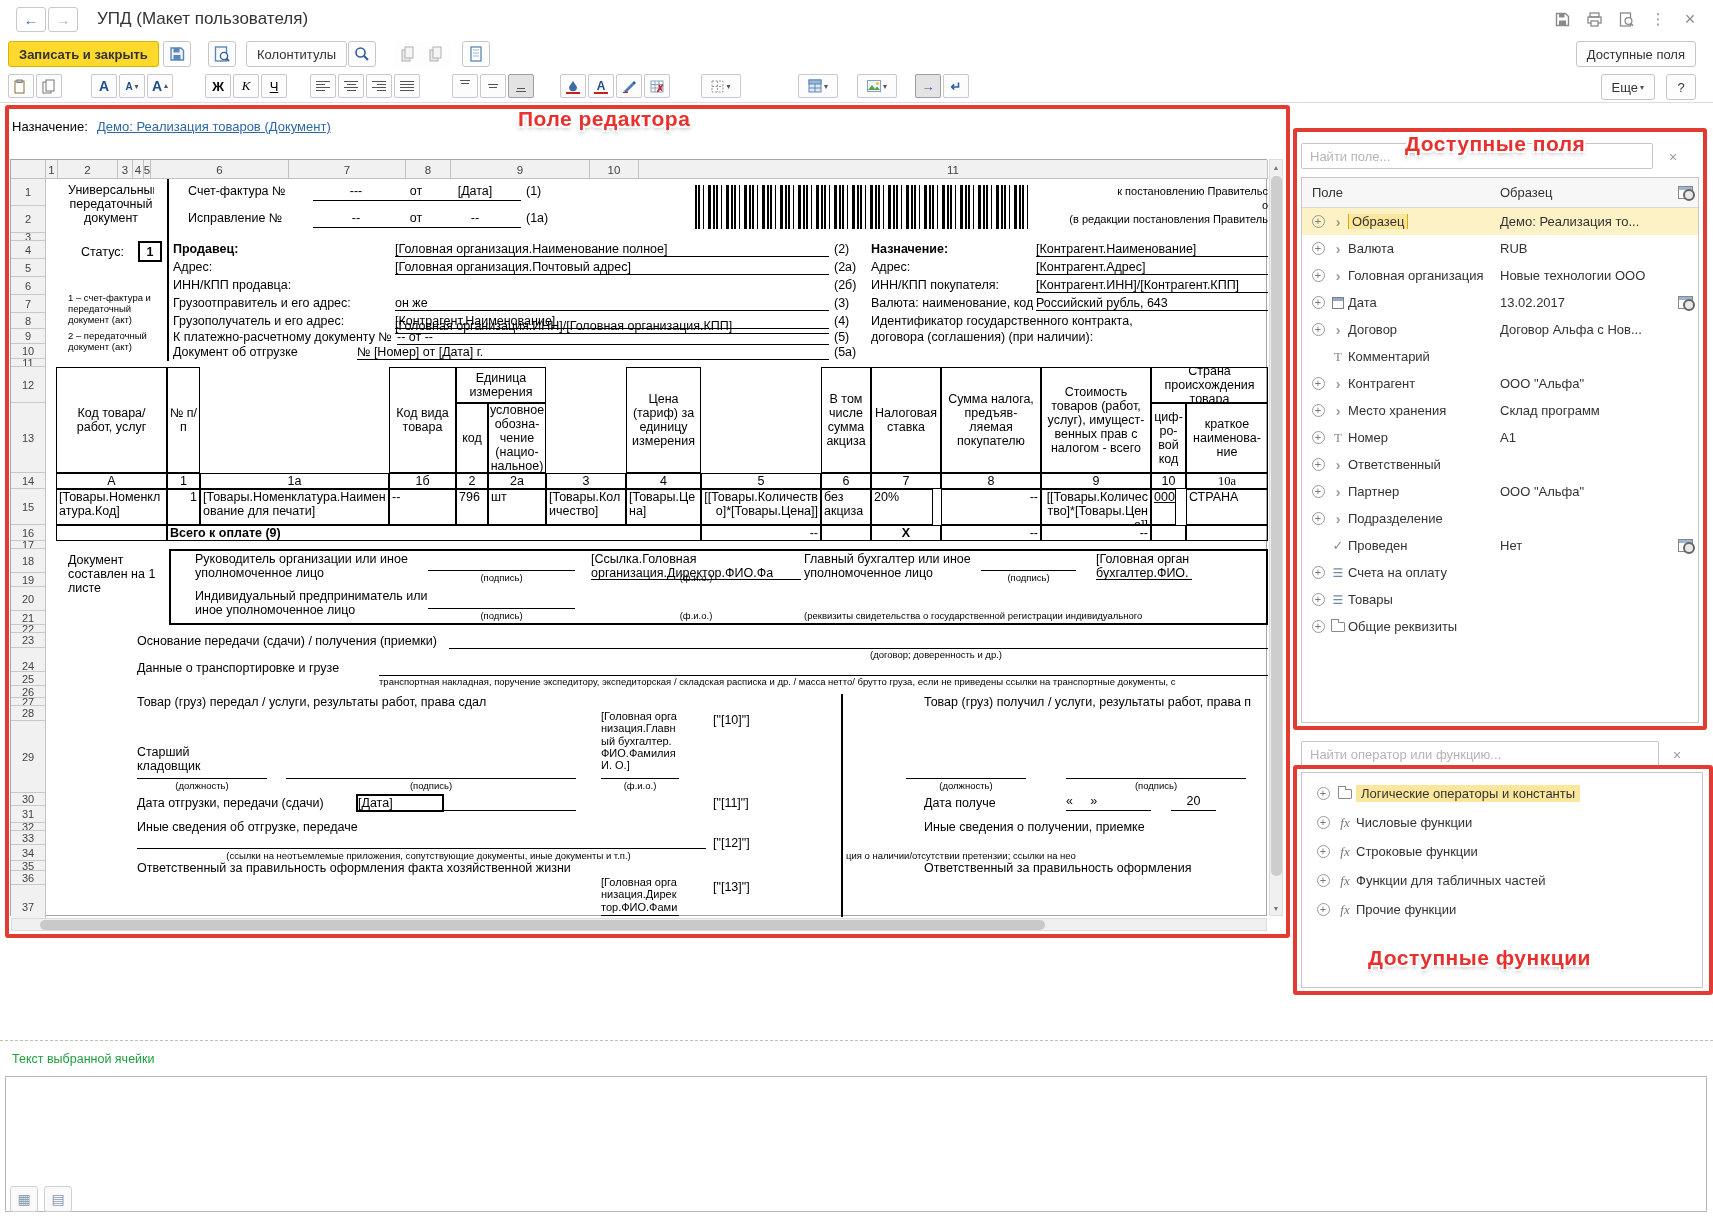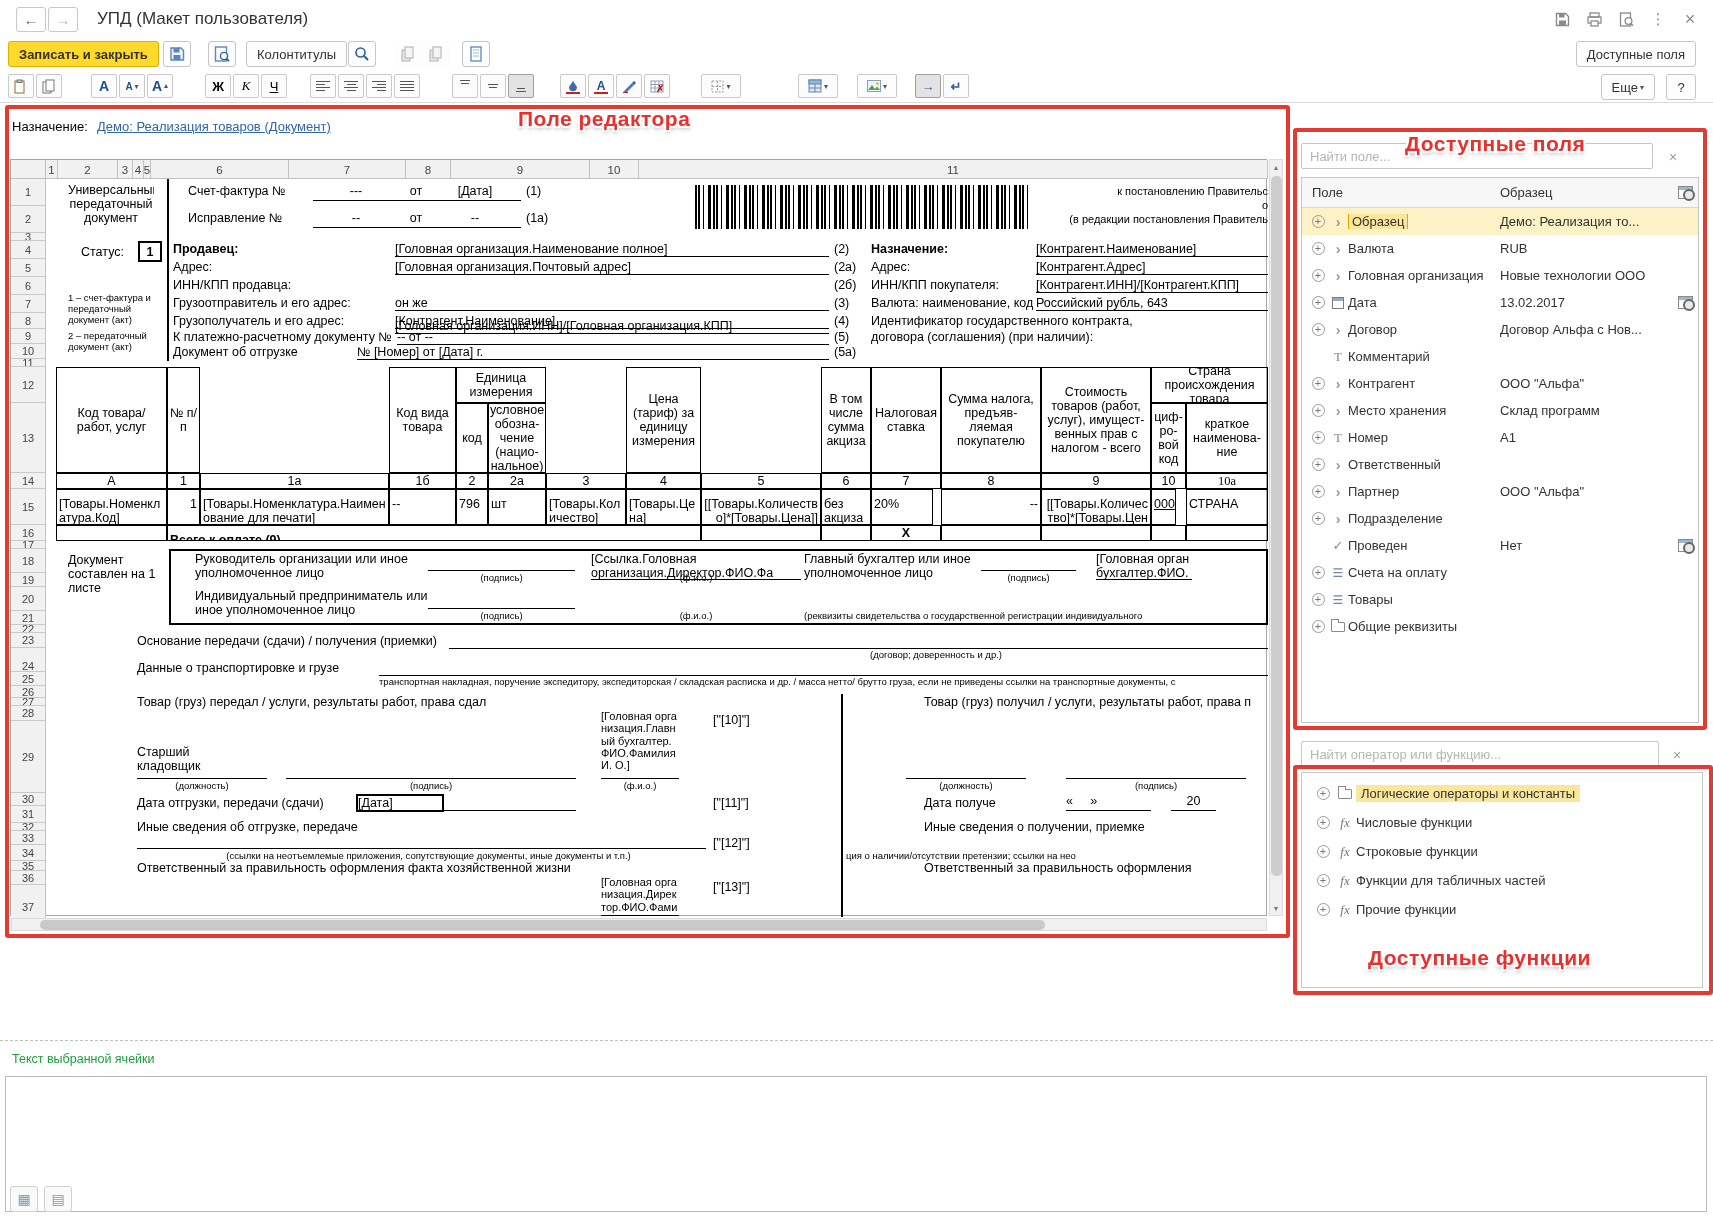--- a/index.html
+++ b/index.html
@@ -55,21 +55,21 @@
 
   #sheet { position:absolute; left:10px; top:159px; width:1257px; height:757px; border:1px solid #a6a6a6; background:#fff; }
   #col-headers { position:absolute; left:0; top:0; height:19px; display:flex; width:1257px; background:#f1f1f1; border-bottom:1px solid #c2c2c2; }
   .colh { height:19px; border-right:1px solid #c2c2c2; font-size:11.5px; color:#444; display:flex; align-items:center; justify-content:center; flex:none; overflow:hidden; }
   #gutter { position:absolute; left:0; top:19px; width:35px; background:#f1f1f1; border-right:1px solid #c2c2c2; }
   .rowh { border-bottom:1px solid #c9c9c9; font-size:11px; color:#444; display:flex; align-items:center; justify-content:center; overflow:hidden; }
   #sheet-body { position:absolute; left:35px; top:19px; width:1222px; height:738px; overflow:hidden; }
   .cell { position:absolute; font-size:12.5px; line-height:1.12; overflow:hidden; }
   .cell.b { font-weight:bold; } .cell.c { text-align:center; } .cell.r { text-align:right; }
   .cell.u { border-bottom:1px solid #000; }
-  .cell.box { border:1px solid #000; padding:7px 2px; }
+  .cell.box { border:1px solid #000; padding:0 2px; }
   .cell.box.c { display:flex; align-items:center; justify-content:center; padding:1px; }
   .cell.box2 { border:2px solid #000; }
   .cell.xs { font-size:9.5px; line-height:1.15; }
   .cell.s { font-size:11px; }
   .cell.nw { white-space:nowrap; }
   .cell.ba { word-break:break-all; }
   .cell.vline { background:#000; }
   .cell.barcode { background:repeating-linear-gradient(90deg,#000 0 2px,#fff 2px 3px,#000 3px 5px,#fff 5px 8px,#000 8px 9px,#fff 9px 13px,#000 13px 16px,#fff 16px 18px); }
   .cell.statusbox { border:2px solid #000; display:flex; align-items:center; justify-content:center; font-weight:bold; }
 

